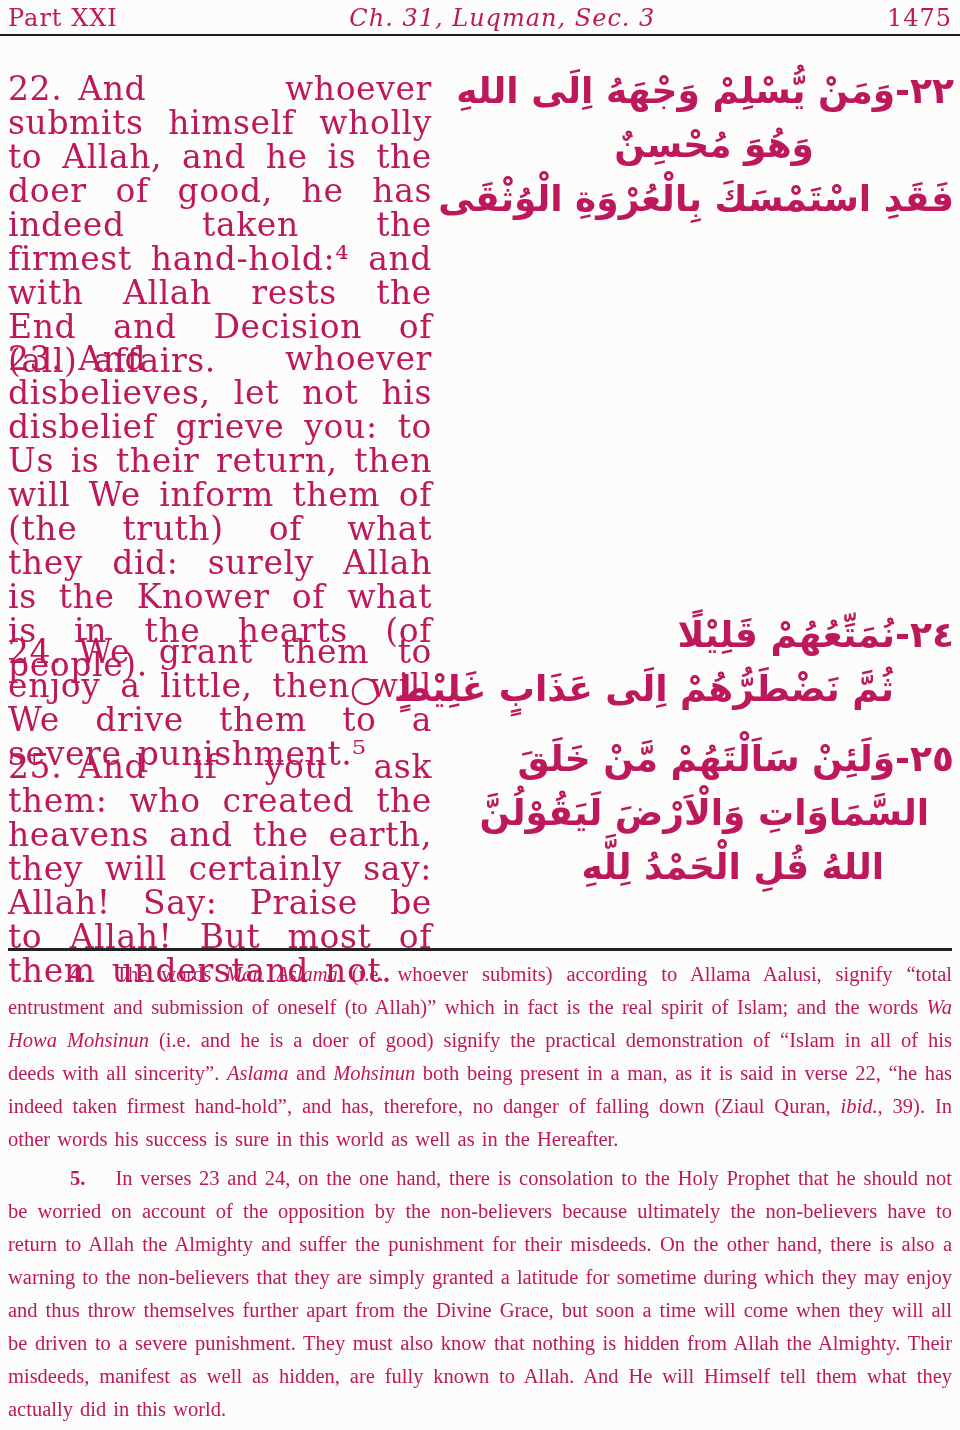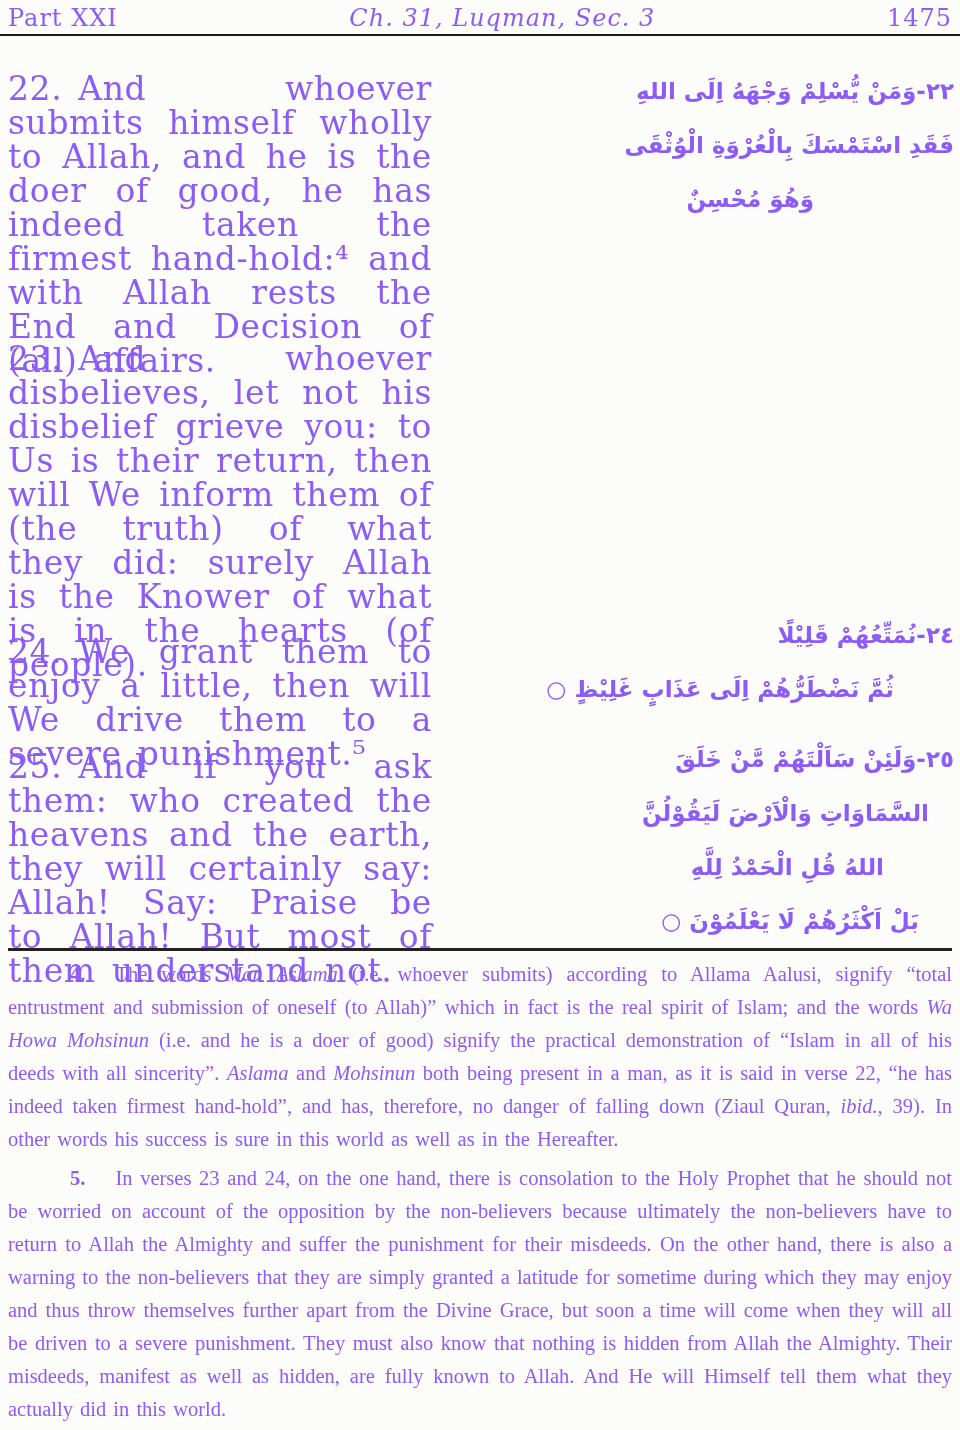--- a/index.html
+++ b/index.html
@@ -1,21 +1,21 @@
 <!DOCTYPE html>
 <html><head>
 <meta charset="utf-8">
 <style>
   html,body{margin:0;padding:0;background:#e8e8e4;}
   .page{
     position:relative;
     width:960px;height:1430px;
     margin:0 auto;
     background:#fcfcfa;
-    color:#8b5cf6;
+    color:#be185d;
     overflow:hidden;
     font-family:"DejaVu Serif","Liberation Serif",serif;
   }
   
   .header{
     position:absolute;top:0;left:0;right:0;height:36px;
     padding:4px 8px 0 8px;
     display:flex;justify-content:space-between;align-items:flex-start;
     border-bottom:2px solid #1c1c1c;
     box-sizing:border-box;
@@ -29,21 +29,21 @@
     position:absolute;left:8px;width:424px;margin:0;
     font-weight:400;font-size:33px;line-height:34px;
     text-align:justify;
     letter-spacing:0.6px;word-spacing:5px;
   }
   .en .vnum{margin-right:16px;}
   .ar{
     position:absolute;left:488px;width:466px;
     direction:rtl;text-align:right;
     font-family:"DejaVu Sans",sans-serif;
-    font-weight:700;font-size:23px;line-height:54px;
+    font-weight:700;font-size:36px;line-height:54px;
     letter-spacing:0;
   }
   .ar-line{white-space:nowrap;}
   
   .fn-rule{
     position:absolute;top:948px;left:8px;width:944px;height:0;
     border-top:3px solid #222;
   }
   .footnotes{
     position:absolute;top:958px;left:8px;width:944px;
@@ -64,38 +64,37 @@
     <span class="hdr-left">Part XXI</span>
     <span class="hdr-center">Ch. 31, Luqman, Sec. 3</span>
     <span class="hdr-right">1475</span>
   </div>
 
   <div class="content">
 
     <p class="en" style="top:34px"><span class="vnum">22.</span><span>And whoever submits himself wholly to Allah, and he is the doer of good, he has indeed taken the firmest hand-hold:⁴ and with Allah rests the End and Decision of (all) affairs.</span></p>
     <div class="ar" style="top:26px">
       <div class="ar-line">٢٢-وَمَنْ يُّسْلِمْ وَجْهَهُ اِلَى اللهِ</div>
+      <div class="ar-line" style="padding-right:140px">وَهُوَ مُحْسِنٌ</div>
       <div class="ar-line">فَقَدِ اسْتَمْسَكَ بِالْعُرْوَةِ الْوُثْقَى</div>
-      <div class="ar-line" style="padding-right:140px">وَهُوَ مُحْسِنٌ</div>
     </div>
 
     <p class="en" style="top:304px"><span class="vnum">23.</span><span>And whoever disbelieves, let not his disbelief grieve you: to Us is their return, then will We inform them of (the truth) of what they did: surely Allah is the Knower of what is in the hearts (of people).</span></p>
 
     <p class="en" style="top:597px"><span class="vnum">24.</span><span>We grant them to enjoy a little, then will We drive them to a severe punishment.⁵</span></p>
     <div class="ar" style="top:570px">
       <div class="ar-line">٢٤-نُمَتِّعُهُمْ قَلِيْلًا</div>
       <div class="ar-line" style="padding-right:60px">ثُمَّ نَضْطَرُّهُمْ اِلَى عَذَابٍ غَلِيْظٍ ○</div>
     </div>
 
     <p class="en" style="top:712px"><span class="vnum">25.</span><span>And if you ask them: who created the heavens and the earth, they will certainly say: Allah! Say: Praise be to Allah! But most of them understand not.</span></p>
     <div class="ar" style="top:694px">
       <div class="ar-line">٢٥-وَلَئِنْ سَاَلْتَهُمْ مَّنْ خَلَقَ</div>
       <div class="ar-line" style="padding-right:25px">السَّمَاوَاتِ وَالْاَرْضَ لَيَقُوْلُنَّ</div>
       <div class="ar-line" style="padding-right:70px">اللهُ قُلِ الْحَمْدُ لِلَّهِ</div>
-      <div class="ar-line" style="padding-right:35px">بَلْ اَكْثَرُهُمْ لَا يَعْلَمُوْنَ ○</div>
     </div>
 
   </div>
 
   <div class="fn-rule"></div>
 
   <div class="footnotes">
     <p class="footnote"><span class="fn-num">4.</span><span><span>The words </span><span class="seg-i">Man Aslama</span><span> (i.e. whoever submits) according to Allama Aalusi, signify “total entrustment and submission of oneself (to Allah)” which in fact is the real spirit of Islam; and the words </span><span class="seg-i">Wa Howa Mohsinun</span><span> (i.e. and he is a doer of good) signify the practical demonstration of “Islam in all of his deeds with all sincerity”. </span><span class="seg-i">Aslama</span><span> and </span><span class="seg-i">Mohsinun</span><span> both being present in a man, as it is said in verse 22, “he has indeed taken firmest hand-hold”, and has, therefore, no danger of falling down (Ziaul Quran, </span><span class="seg-i">ibid.,</span><span> 39). In other words his success is sure in this world as well as in the Hereafter.</span></span></p>
     <p class="footnote"><span class="fn-num">5.</span><span><span>In verses 23 and 24, on the one hand, there is consolation to the Holy Prophet that he should not be worried on account of the opposition by the non-believers because ultimately the non-believers have to return to Allah the Almighty and suffer the punishment for their misdeeds. On the other hand, there is also a warning to the non-believers that they are simply granted a latitude for sometime during which they may enjoy and thus throw themselves further apart from the Divine Grace, but soon a time will come when they will all be driven to a severe punishment. They must also know that nothing is hidden from Allah the Almighty. Their misdeeds, manifest as well as hidden, are fully known to Allah. And He will Himself tell them what they actually did in this world.</span></span></p>
   </div>

